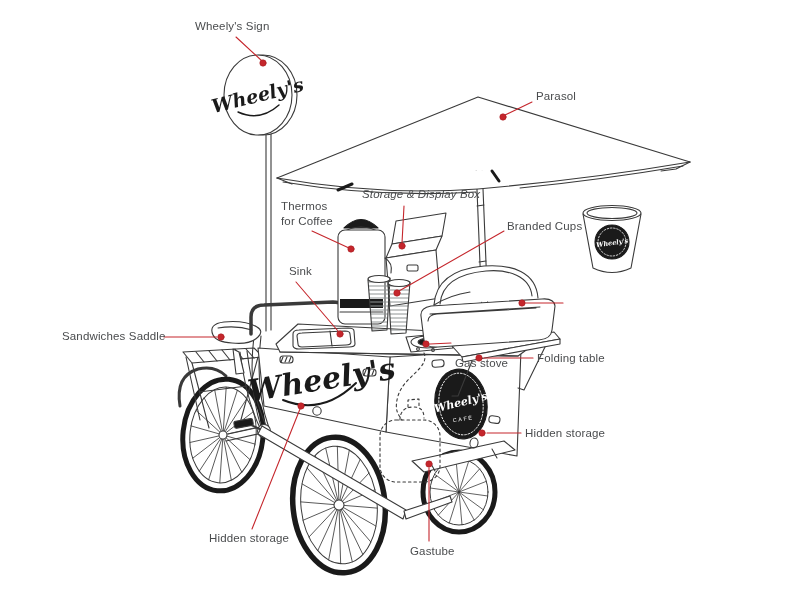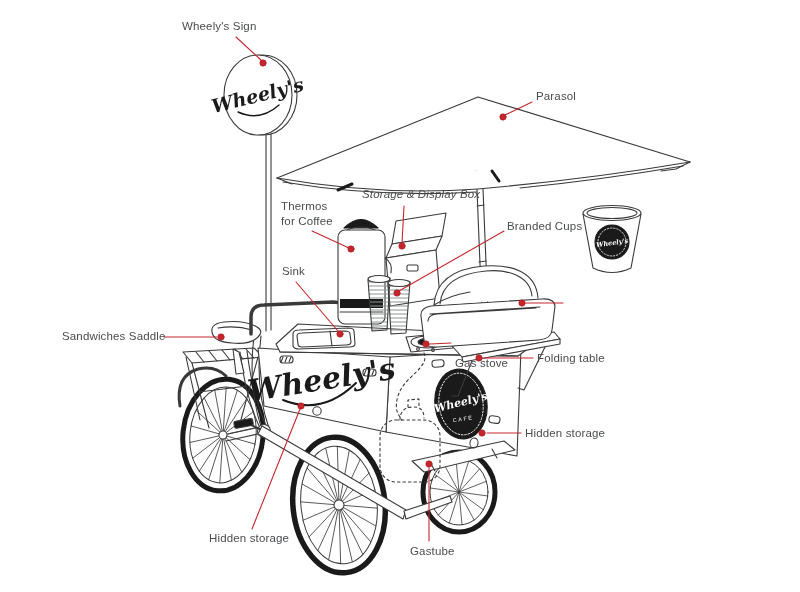--- a/index.html
+++ b/index.html
@@ -281,27 +281,27 @@
       <circle cx="221" cy="337" r="3.2"></circle>
       <circle cx="426" cy="344" r="3.2"></circle>
       <circle cx="479" cy="358" r="3.2"></circle>
       <circle cx="482" cy="433" r="3.2"></circle>
       <circle cx="301" cy="406" r="3.2"></circle>
       <circle cx="429" cy="464" r="3.2"></circle>
     </g>
   </g>
 </svg>
 
-  <div class="label" style="left:182px; top:19px;text-align:center;">Wheely's Sign</div>
+  <div class="label" style="left:195px; top:19px;text-align:center;">Wheely's Sign</div>
   <div class="label" style="left:536px; top:89px;">Parasol</div>
   <div class="label" style="left:281px; top:199px;">Thermos
 for Coffee</div>
   <div class="label" style="left:362px; top:187px;font-style:italic;">Storage &amp; Display Box</div>
   <div class="label" style="left:507px; top:219px;">Branded Cups</div>
-  <div class="label" style="left:282px; top:264px;text-align:center;">Sink</div>
+  <div class="label" style="left:289px; top:264px;text-align:center;">Sink</div>
   <div class="label" style="left:62px;  top:329px;">Sandwiches Saddle</div>
   <div class="label" style="left:455px; top:336px;margin-top:20px;">Gas stove</div>
   <div class="label" style="left:537px; top:351px;">Folding table</div>
   <div class="label" style="left:525px; top:426px;">Hidden storage</div>
   <div class="label" style="left:209px; top:531px;">Hidden storage</div>
   <div class="label" style="left:410px; top:544px;">Gastube</div>
 
 </div>
 
 </body></html>

